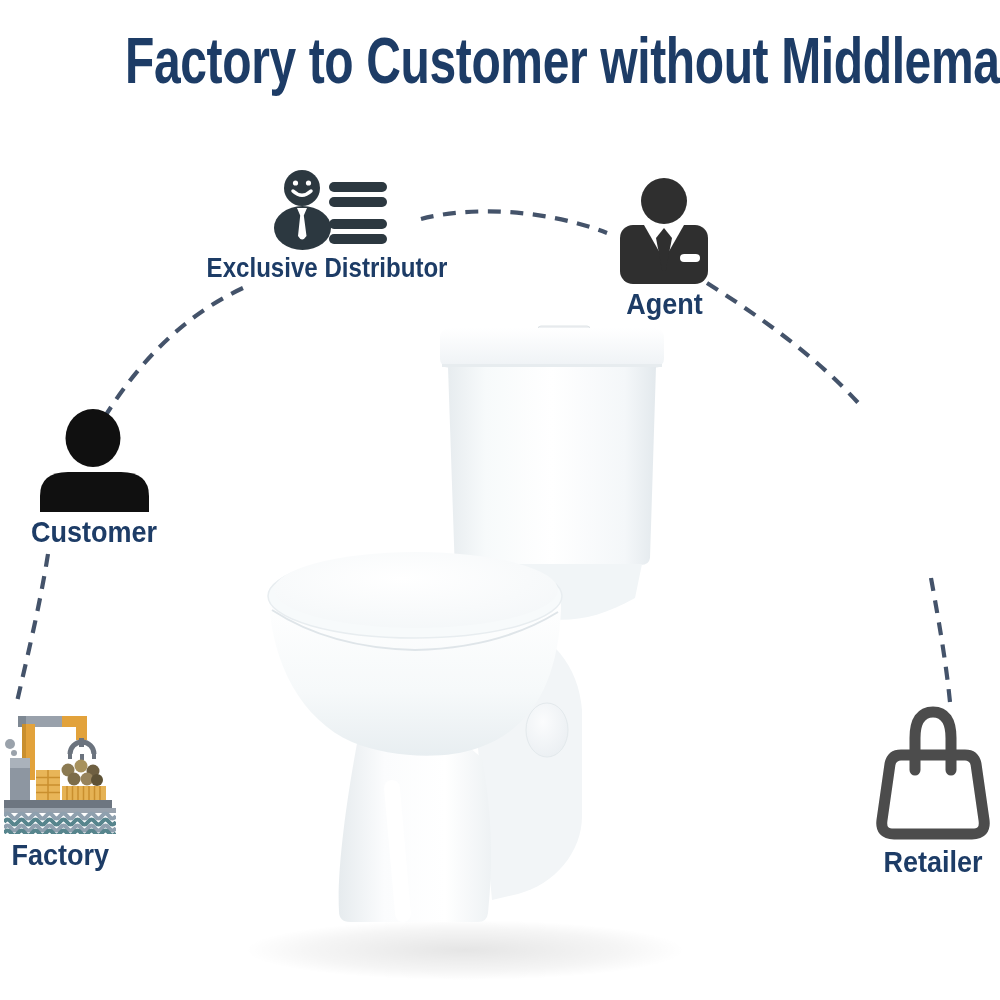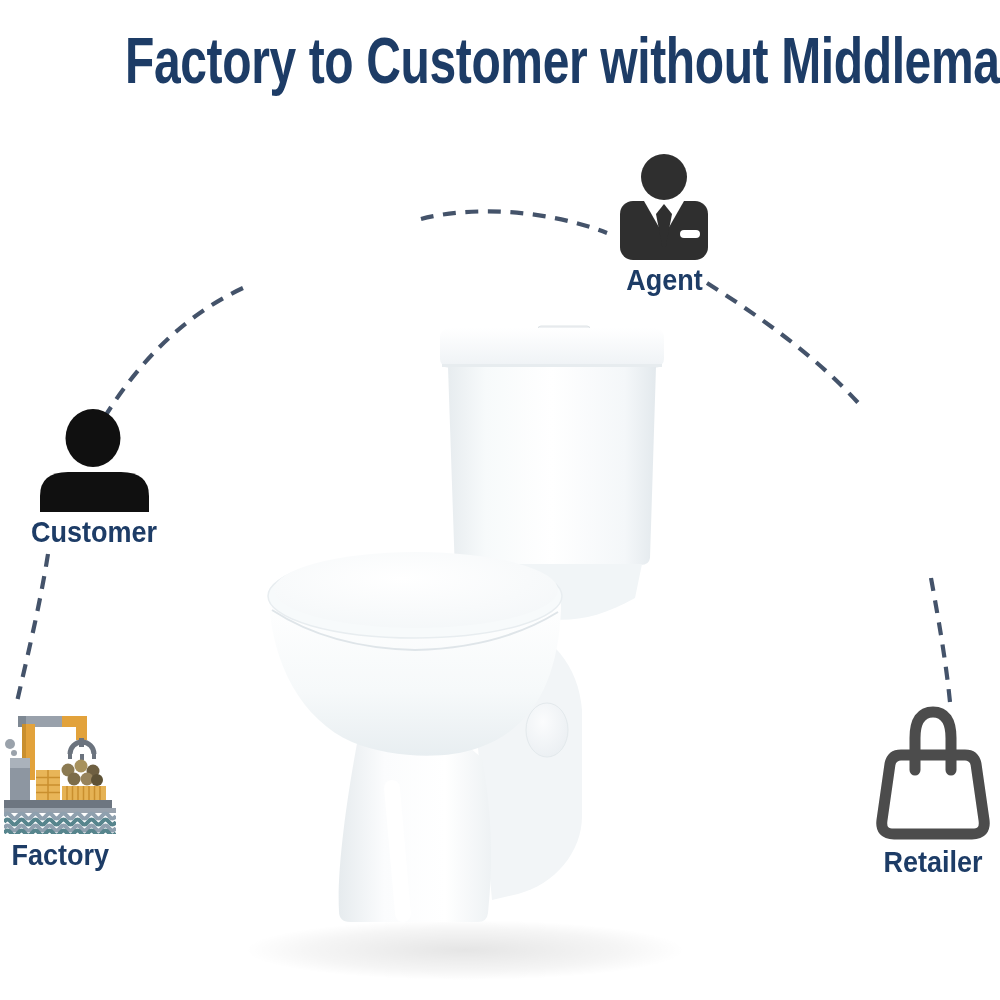--- a/index.html
+++ b/index.html
@@ -94,22 +94,37 @@
   </svg>
 
   <svg class="arcs" width="1000" height="1000" viewBox="0 0 1000 1000" aria-hidden="true">
     <path class="dash" d="M48,554 C40,605 27,658 16,706"></path>
     <path class="dash" d="M104,418 C140,360 185,315 243,288"></path>
     <path class="dash" d="M421,219 C470,206 545,209 607,233"></path>
     <path class="dash" d="M707,283 C762,318 818,358 861,406"></path>
     <path class="dash" d="M931,578 C939,622 946,662 950,702"></path>
   </svg>
 
+  <div class="node" style="left:162px;top:168px;width:330px;">
+    <svg class="icon-svg" width="124" height="82" viewBox="0 0 124 82" aria-hidden="true">
+      <circle class="ic-charcoal" cx="37" cy="20" r="18"></circle>
+      <circle cx="30.5" cy="15" r="2.6" fill="#fff"></circle>
+        <circle cx="43.5" cy="15" r="2.6" fill="#fff"></circle>
+      <path d="M28,23 Q37,31.5 46,23" stroke="#fff" stroke-width="3.5" fill="none" stroke-linecap="round"></path>
+      <ellipse class="ic-charcoal" cx="37.5" cy="60" rx="28.5" ry="22"></ellipse>
+      <path d="M32,40 L42,40 L38.8,47.5 L41.5,68 Q37,75 33,68 L35.2,47.5 Z" fill="#fff"></path>
+      <rect class="ic-charcoal" x="64" y="14" width="58" height="10" rx="5"></rect>
+      <rect class="ic-charcoal" x="64" y="29" width="58" height="10" rx="5"></rect>
+      <rect class="ic-charcoal" x="64" y="51" width="58" height="10" rx="5"></rect>
+      <rect class="ic-charcoal" x="64" y="66" width="58" height="10" rx="5"></rect>
+    </svg>
+    <div class="label" style="font-size:28px;margin-top:3px;transform:scaleX(.86);">Exclusive Distributor</div>
+  </div>
 
-  <div class="node" style="left:584px;top:152px;width:160px;">
+  <div class="node" style="left:584px;top:176px;width:160px;">
     <svg class="icon-svg" width="92" height="108" viewBox="0 0 92 108" aria-hidden="true">
       <circle cx="46" cy="25" r="23" fill="#2f2f2f"></circle>
       <rect x="2" y="49" width="88" height="59" rx="13" fill="#2f2f2f"></rect>
       <polygon points="26,49 66,49 46,84" fill="#fff"></polygon>
       <polygon points="46,52 54,62 47.5,96 44.5,96 38,62" fill="#2f2f2f"></polygon>
       <rect x="62" y="78" width="20" height="8" rx="4" fill="#fff"></rect>
     </svg>
     <div class="label" style="font-size:30px;margin-top:4px;">Agent</div>
   </div>
 

